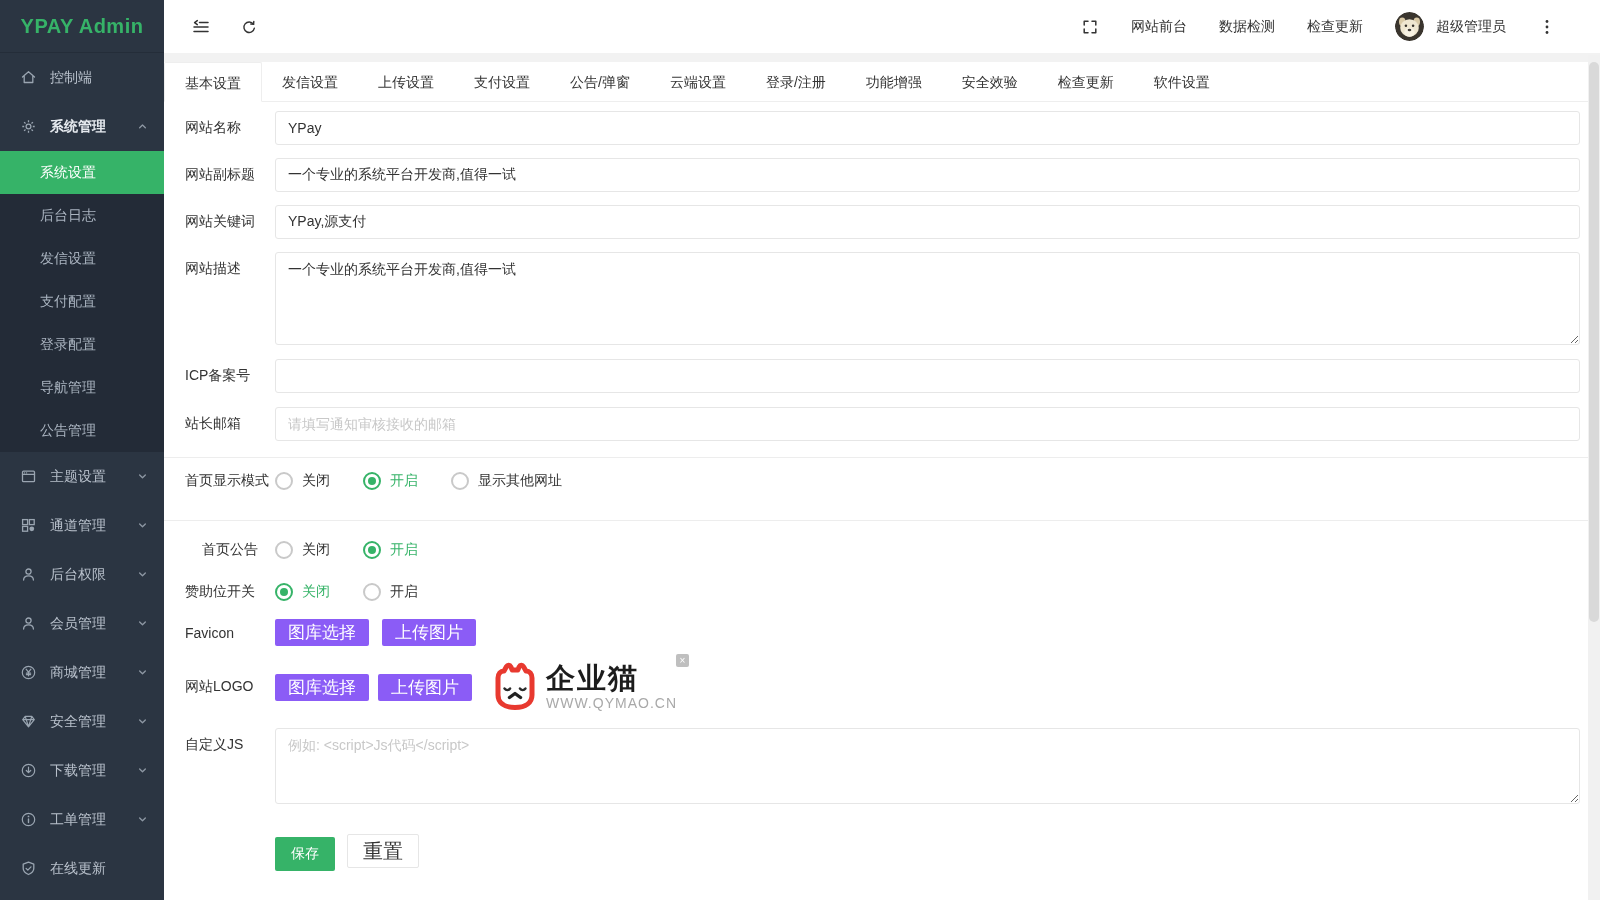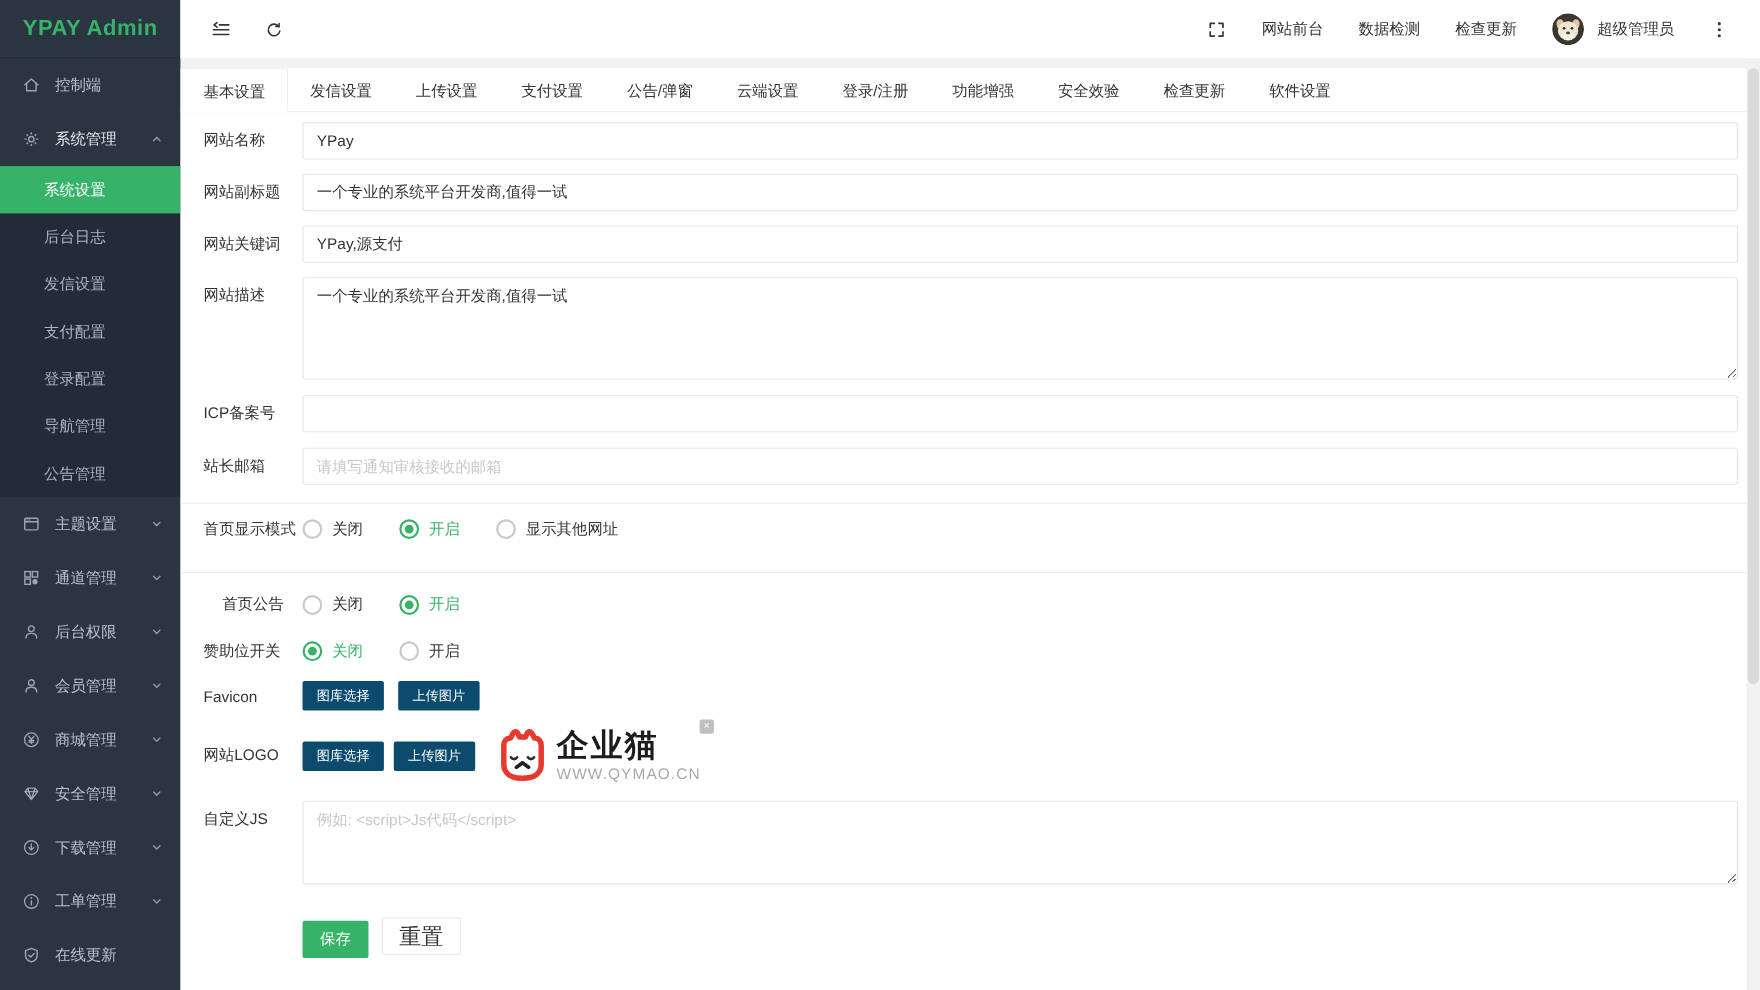--- a/index.html
+++ b/index.html
@@ -8,30 +8,30 @@
   .app { display:flex; width:1600px; height:900px; background:#f2f2f2; }
 
   
   .sidebar { width:164px; flex-shrink:0; background:#2b3542; color:#b8c0cb; overflow:hidden; }
   .brand { height:53px; line-height:53px; text-align:center; color:#36b368;
            font-size:20px; font-weight:bold; letter-spacing:.5px; border-bottom:1px solid #242d39;}
   .mi { height:49px; display:flex; align-items:center; padding:0 16px 0 20px; cursor:pointer; }
   .mi .ic { width:17px; height:17px; margin-right:13px; flex-shrink:0; color:#9aa5b1; }
   .mi .ic svg, .chev svg { display:block; width:100%; height:100%; }
   .mi .lbl { flex:1; }
-  .mi.expanded { color:#e6eaef; }
+  .mi.expanded { color:#e6eaef;font-weight:bold; }
   .chev { width:11px; height:11px; margin-left:auto; color:#8d97a3; }
   .submenu { background:#232b37; }
   .smi { height:43px; line-height:43px; padding-left:40px; color:#aab4c0; cursor:pointer; }
   .smi.active { background:#36b368; color:#fff; }
 
   
   .main { flex:1; display:flex; flex-direction:column; position:relative; }
   .topbar { height:53px; background:#fff; display:flex; align-items:center;
-            padding:0 30px 0 28px; flex-shrink:0; }
+            padding:0 46px 0 28px; flex-shrink:0; }
   .hicon { width:18px; height:18px; color:#333; cursor:pointer; }
   .hicon svg { display:block; width:100%; height:100%; }
   .topbar .refresh { margin-left:31px; width:16px; height:16px; }
   .topbar-right { margin-left:auto; display:flex; align-items:center; }
   .hlink { margin-left:32px; cursor:pointer; color:#333; }
   .fullscreen { margin-left:0; }
   .userbox { display:flex; align-items:center; margin-left:32px; cursor:pointer; }
   .avatar { width:29px; height:29px; border-radius:50%; overflow:hidden; flex-shrink:0; }
   .avatar svg { display:block; }
   .uname { margin-left:12px; }
@@ -66,21 +66,21 @@
   .ropt { display:flex; align-items:center; margin-right:33px; cursor:pointer; }
   .rdot { width:18px; height:18px; border:2px solid #c9c9c9; border-radius:50%;
           background:#fff; position:relative; flex-shrink:0; }
   .ropt .rtxt { margin-left:9px; }
   .ropt.sel .rdot { border-color:#36b368; }
   .ropt.sel .rdot::after { content:""; position:absolute; left:3px; top:3px; right:3px; bottom:3px;
           background:#36b368; border-radius:50%; }
   .ropt.sel .rtxt { color:#36b368; }
 
   .btn-sm { display:inline-flex; align-items:center; justify-content:center; height:27px;
-            padding:0 13px; background:#0c4a6e; color:#fff; font-size:12px; border:none;
+            padding:0 13px; background:#8b5cf6; color:#fff; font-size:17px; border:none;
             border-radius:2px; margin-right:9px; cursor:pointer;
             font-family:"Liberation Sans","DejaVu Sans",sans-serif; }
   .imgrow { align-items:center; margin-bottom:16px; }
   .imgrow .flabel { padding-top:0; }
   .logo-preview { display:inline-flex; align-items:center; position:relative; margin-left:8px; }
   .cat { width:52px; height:50px; }
   .logo-txtcol { margin-left:5px; }
   .logo-cn { font-size:29px; font-weight:bold; color:#1c1c1c; line-height:1; letter-spacing:2px; }
   .logo-url { font-size:14px; color:#a9a9a9; letter-spacing:1px; margin-top:2px; }
   .logo-close { position:absolute; top:-8px; right:-12px; width:13px; height:13px;

